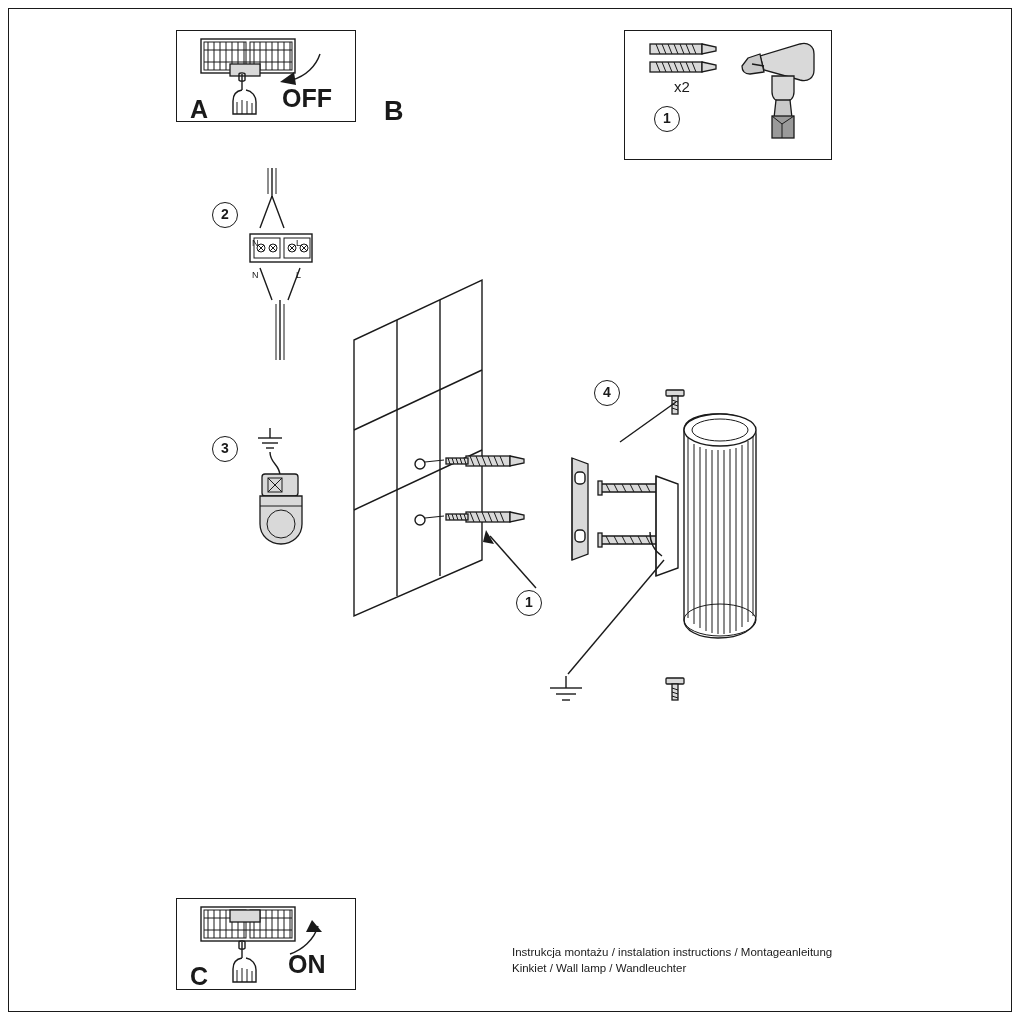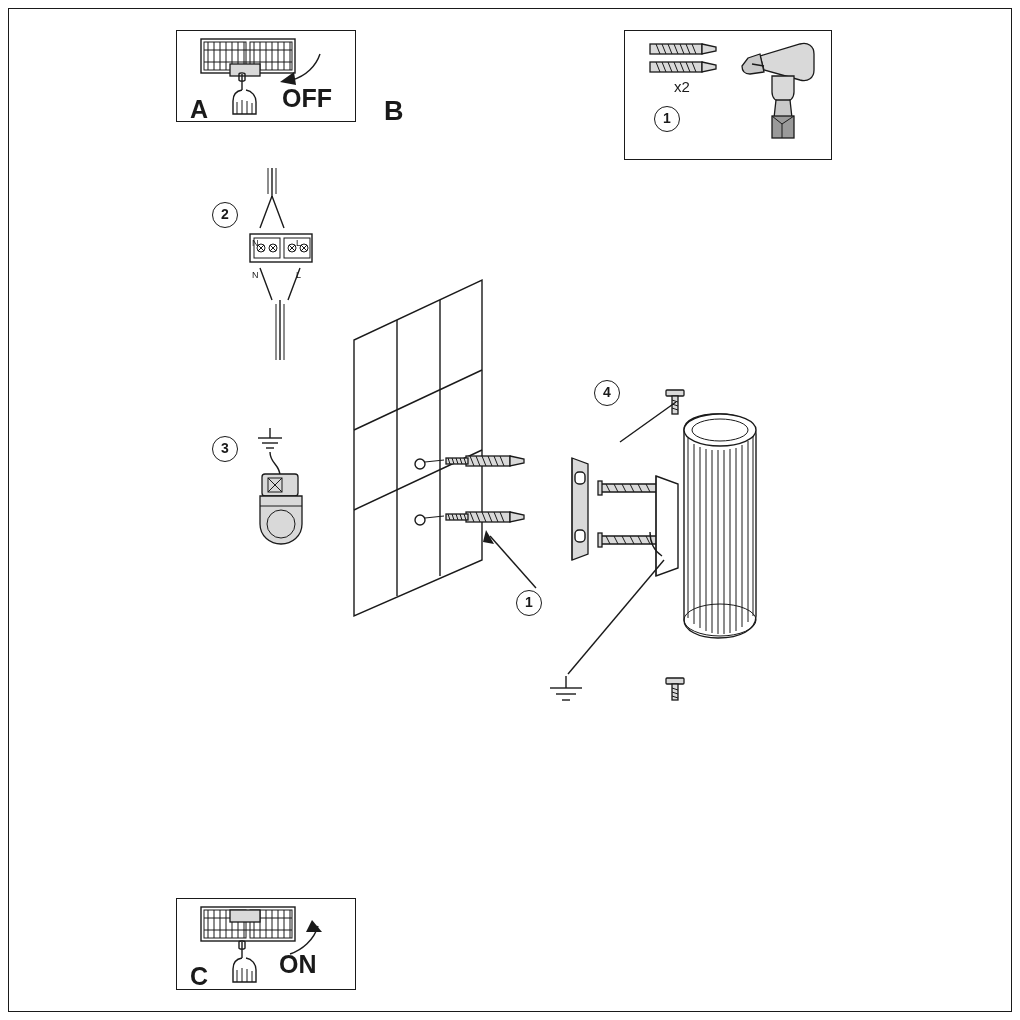--- a/index.html
+++ b/index.html
@@ -365,21 +365,21 @@
     </svg>
   </div>
   <div class="sv" style="left:566px; top:556px;">
     <svg width="110" height="122" viewBox="0 0 110 122">
       <line class="st" x1="2" y1="118" x2="98" y2="4"></line>
     </svg>
   </div>
 
   <div class="box" style="left:176px; top:898px; width:180px; height:92px;"></div>
   <div class="letter" style="left:190px; top:962px;">C</div>
-  <div class="bigword" style="left:279px; top:950px;">ON</div>
+  <div class="bigword" style="left:288px; top:950px;">ON</div>
 
   <div class="sv" style="left:200px; top:904px;">
     <svg width="96" height="46" viewBox="0 0 96 46">
       <rect class="st-f" x="1" y="3" width="94" height="34"></rect>
       <rect class="st-thin" x="4" y="6" width="42" height="28"></rect>
       <rect class="st-thin" x="50" y="6" width="42" height="28"></rect>
       <g class="st-thin">
         <line x1="8" y1="6" x2="8" y2="34"></line>
           <line x1="14" y1="6" x2="14" y2="34"></line>
         <line x1="20" y1="6" x2="20" y2="34"></line>
@@ -409,14 +409,15 @@
     </svg>
   </div>
 
   <div class="sv" style="left:272px; top:918px;">
     <svg width="52" height="40" viewBox="0 0 52 40">
       <path class="st" d="M18 36 C30 32 42 22 46 8"></path>
       <path class="fillblack" d="M40 2 L50 14 L34 14 Z"></path>
     </svg>
   </div>
 
+  <div class="footer" style="left:512px; top:944px; width:420px;"><span>Instrukcja montażu / instalation instructions / Montageanleitung</span><br><span>Kinkiet / Wall lamp / Wandleuchter</span></div>
 
 </div>
 
 </body></html>

